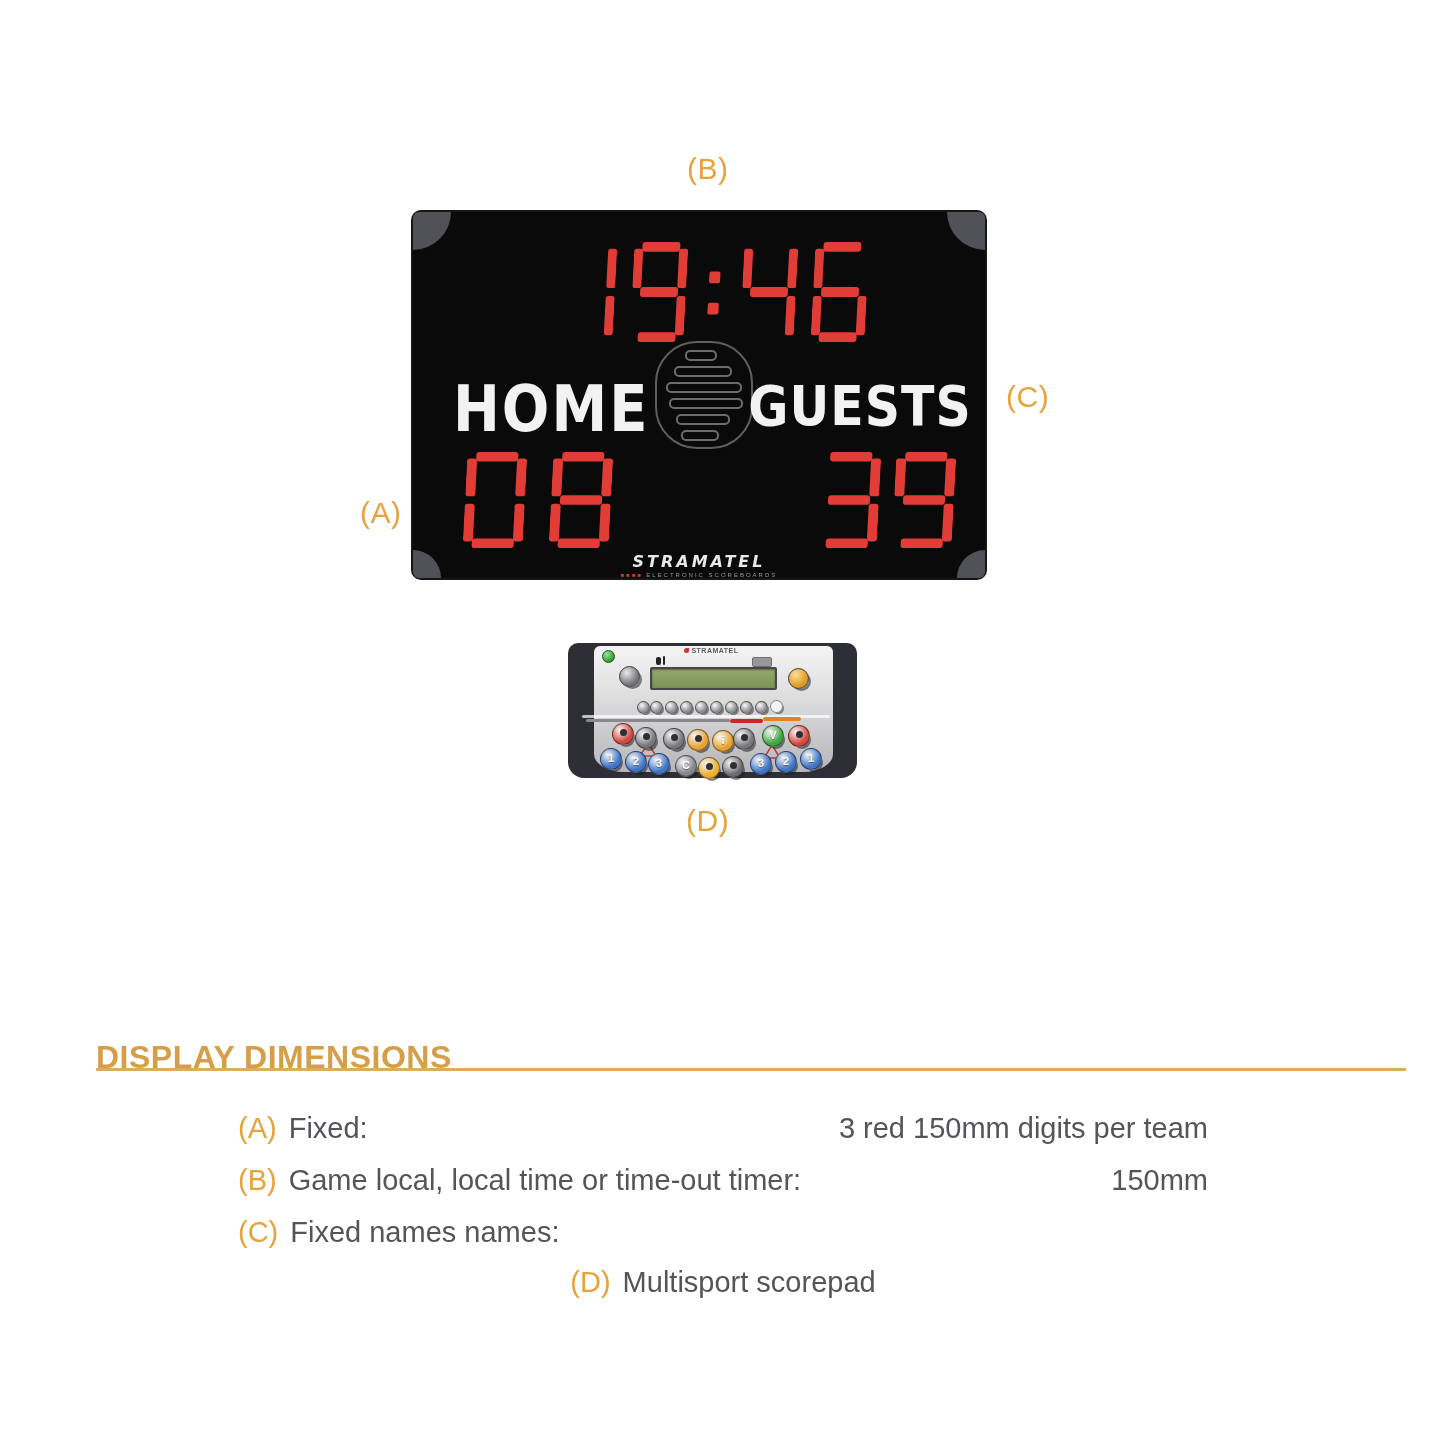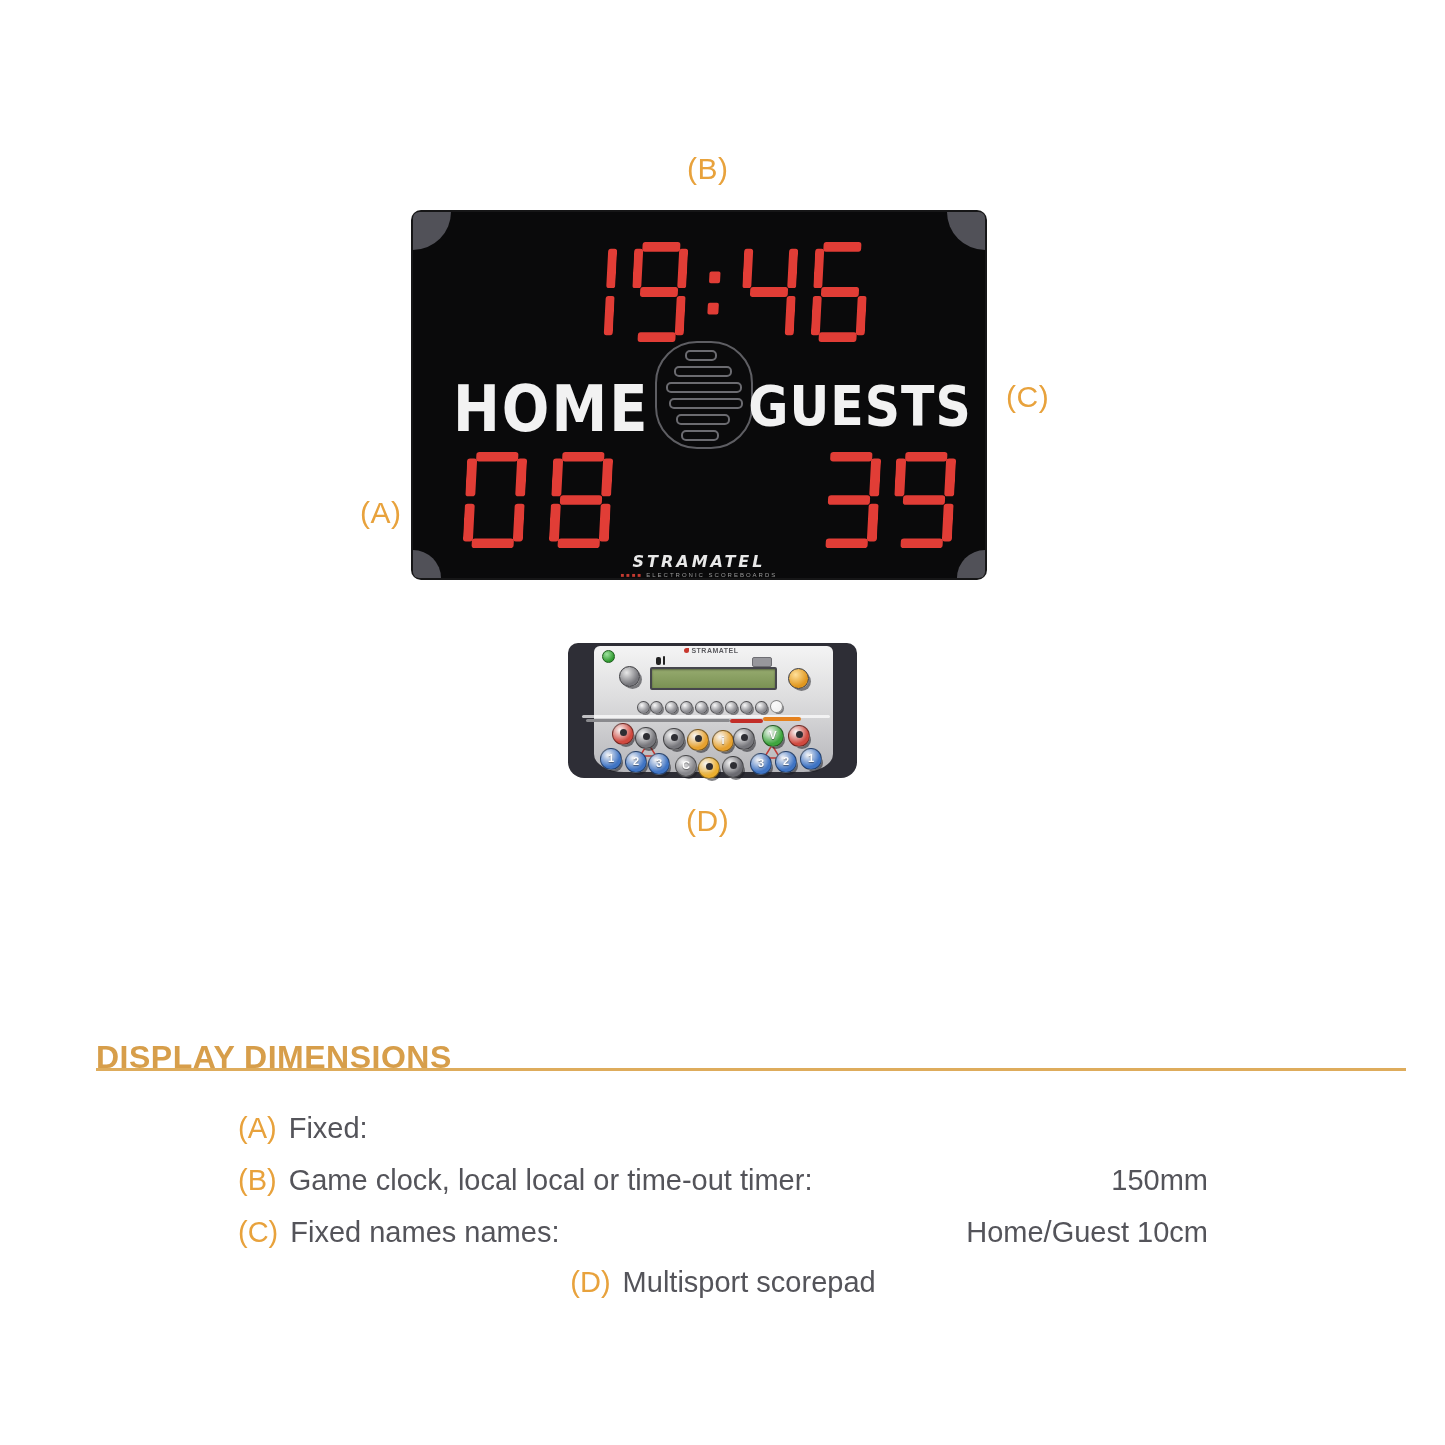--- a/index.html
+++ b/index.html
@@ -242,25 +242,25 @@
     <div class="pad-btn" style="left: 232px; top: 105px; background: radial-gradient(circle at 35% 30%, rgba(255, 255, 255, 0.85), rgb(63, 116, 196) 62%);">1</div>
   </div>
 
 <div class="fig-label" style="left: 686px; top: 804px; color: rgb(232, 162, 60);">(D)</div>
 
 <h2 class="dims-title" style="color: rgb(215, 158, 74);">DISPLAY DIMENSIONS</h2>
 <div class="dims-rule" style="background: rgb(222, 172, 92);"></div>
 
 <div class="dim-row" style="top:1110px;">
   <span class="dim-label" style="color: rgb(232, 162, 60);">(A)</span><span class="dim-text">Fixed:</span>
+  <span class="dim-value">3 red 150mm digits per team</span>
 </div>
 <div class="dim-row" style="top:1162px;">
-  <span class="dim-label" style="color: rgb(232, 162, 60);">(B)</span><span class="dim-text">Game clock, local local or time-out timer:</span>
+  <span class="dim-label" style="color: rgb(232, 162, 60);">(B)</span><span class="dim-text">Game local, local time or time-out timer:</span>
   <span class="dim-value">150mm</span>
 </div>
 <div class="dim-row" style="top:1214px;">
   <span class="dim-label" style="color: rgb(232, 162, 60);">(C)</span><span class="dim-text">Fixed names names:</span>
-  <span class="dim-value">Home/Guest 10cm</span>
 </div>
 <div class="dim-row" style="top:1264px;text-align:center;">
   <span class="dim-label" style="color: rgb(232, 162, 60);">(D)</span><span class="dim-text">Multisport scorepad</span>
   <span class="dim-value"></span>
 </div>
 
 </body></html>

